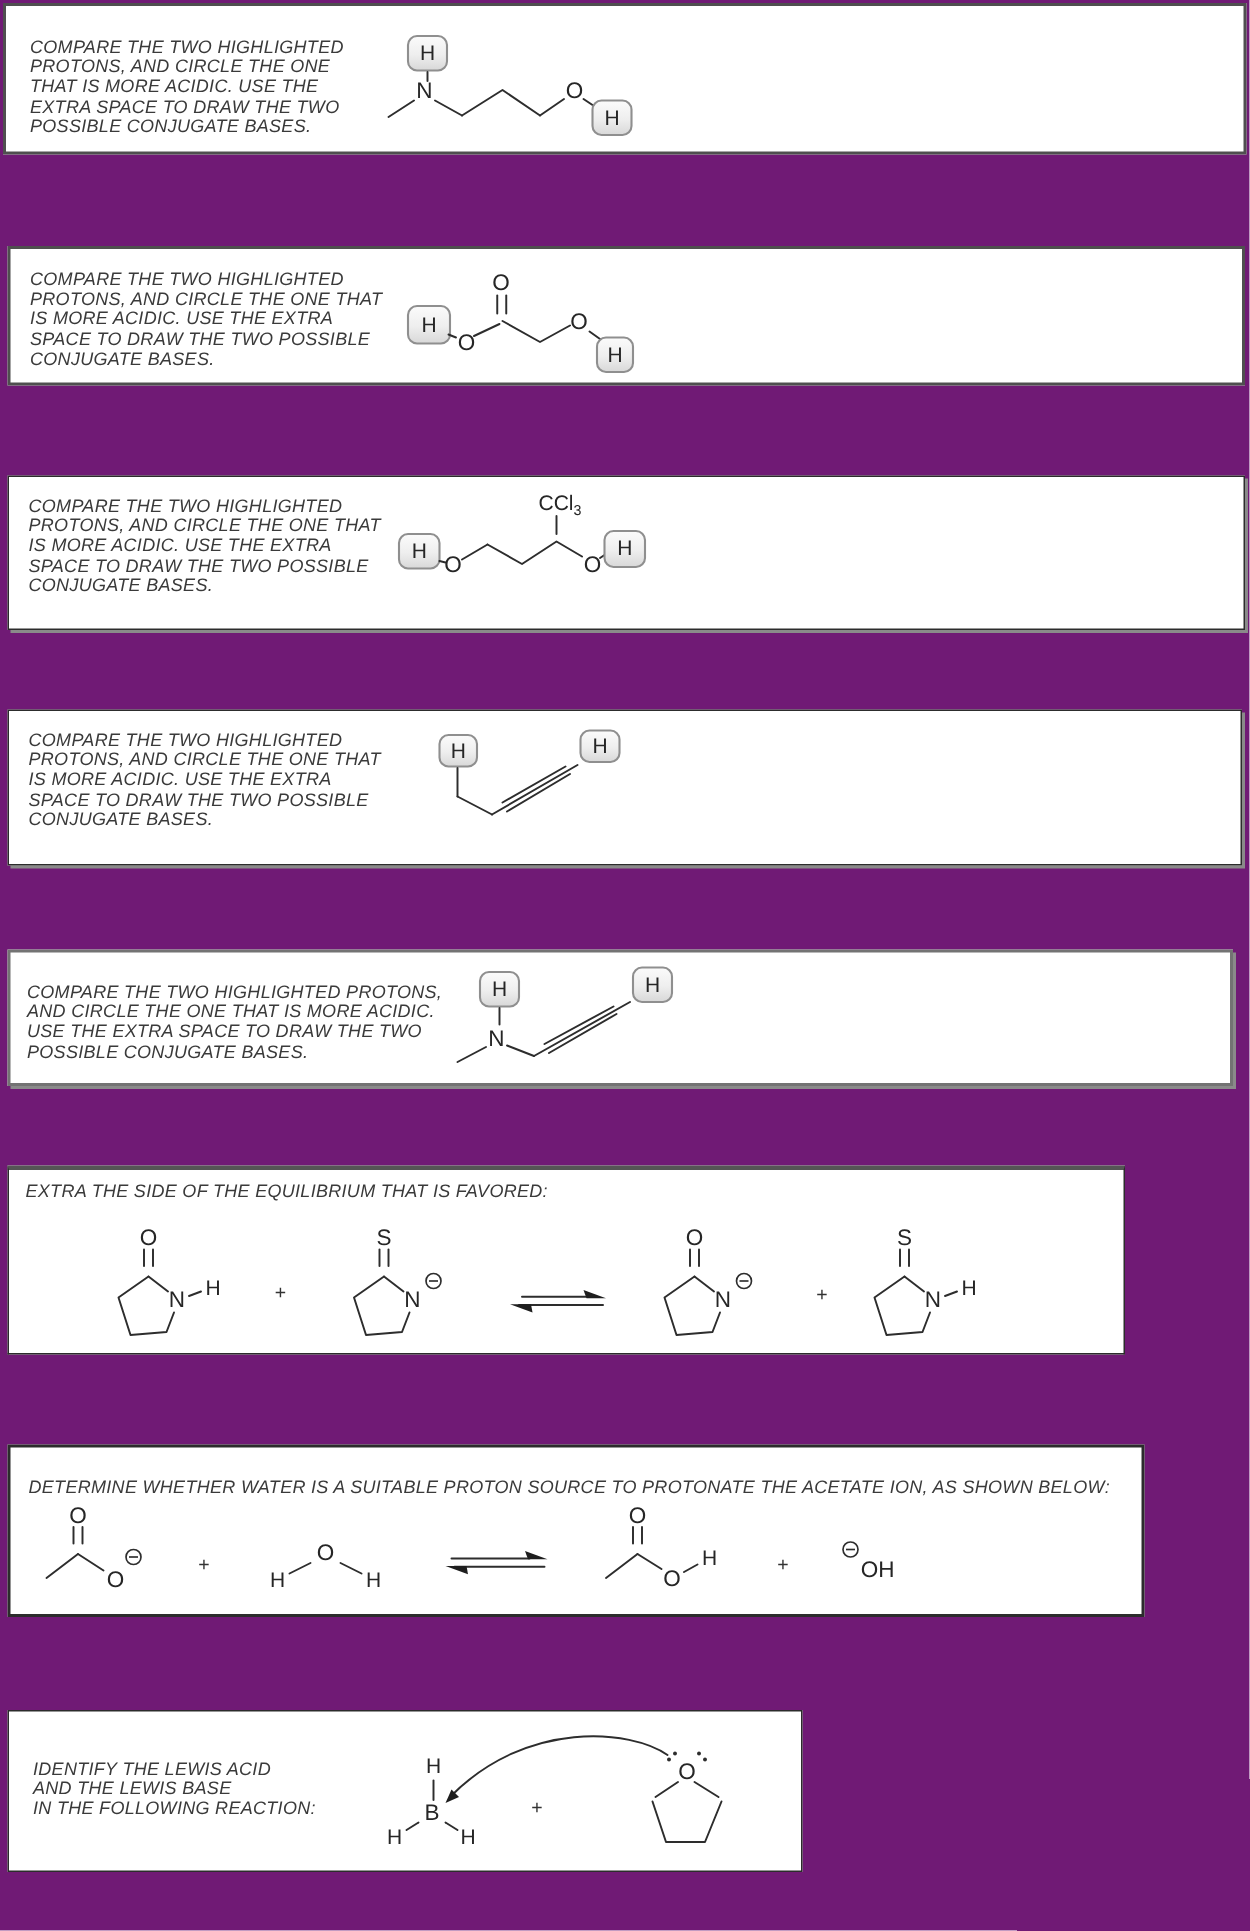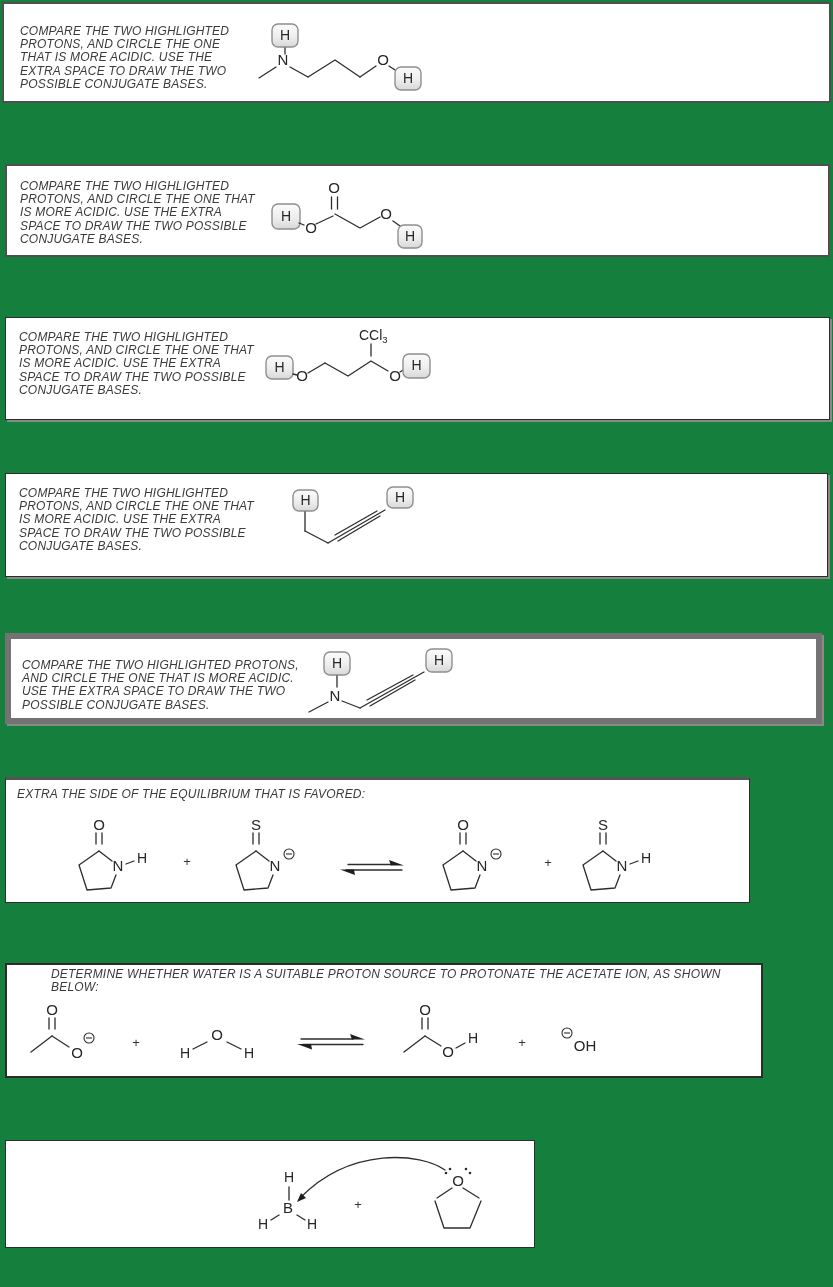--- a/index.html
+++ b/index.html
@@ -1,33 +1,33 @@
 <!DOCTYPE html>
 <html><head>
 <meta charset="utf-8">
 <style>
   html,body{margin:0;padding:0;background:#fff;}
-  .page{position:relative;width:833px;height:1287px;background:#15803d;font-family:"Liberation Sans",sans-serif;overflow:hidden;}
+  .page{position:relative;width:833px;height:1287px;background:#701a75;font-family:"Liberation Sans",sans-serif;overflow:hidden;}
   .pbox{position:absolute;background:#fff;box-sizing:border-box;}
   #b1{left:2px;top:2px;width:829px;height:101px;border:2px solid #4f4f4f;}
   #b2{left:5px;top:164px;width:825px;height:93px;border:2px solid #4f4f4f;}
   #b3{left:5px;top:317px;width:825px;height:103px;border:1px solid #2c2c2c;box-shadow:2px 2px 0 #8a8a8a;}
   #b4{left:5px;top:473px;width:823px;height:104px;border:1px solid #2c2c2c;box-shadow:2px 2px 0 #8a8a8a;}
-  #b5{left:5px;top:633px;width:817px;height:91px;border:6px solid #737373;box-shadow:2px 2px 0 #8a8a8a;}
+  #b5{left:5px;top:633px;width:817px;height:91px;border:2px solid #737373;box-shadow:2px 2px 0 #8a8a8a;}
   #b6{left:5px;top:777px;width:745px;height:126px;border:1px solid #2c2c2c;border-top:3px solid #555;}
   #b7{left:5px;top:963px;width:758px;height:115px;border:2px solid #2c2c2c;}
   #b8{left:5px;top:1140px;width:530px;height:108px;border:1px solid #2c2c2c;}
   .instr{position:absolute;font:italic 12px/13.2px "Liberation Sans",sans-serif;color:#3a3a3a;white-space:pre-line;letter-spacing:0.2px;}
   #b1 .instr{left:16px;top:21px;}
   #b2 .instr{left:13px;top:14px;}
   #b3 .instr{left:13px;top:13px;}
   #b4 .instr{left:13px;top:13px;}
   #b5 .instr{left:11px;top:20px;}
   #b6 .instr{left:11px;top:8px;}
-  #b7 .instr{left:12px;top:3px;margin-left:32px;}
+  #b7 .instr{left:12px;top:20px;}
   #b8 .instr{left:16px;top:32px;}
   svg.struct{position:absolute;overflow:visible;}
   #s1{left:246px;top:6px;}
   #s2{left:253px;top:4px;}
   #s3{left:249px;top:4px;}
   #s4{left:279px;top:6px;}
   #s5{left:289px;top:6px;}
   #s6,#s7,#s8{left:0;top:0;}
   svg text{font-family:"Liberation Sans",sans-serif;fill:#262626;}
   .at{font-size:15px;text-anchor:middle;}
@@ -263,20 +263,23 @@
         <g>
           <circle class="chg" cx="560" cy="68" r="5"></circle>
           <line class="chg" x1="557" y1="68" x2="563" y2="68"></line>
         </g>
         <text class="at" x="578" y="86">OH</text>
       </g>
     </svg>
   </div>
 
   <div class="pbox" id="b8">
+    <div class="instr">IDENTIFY THE LEWIS ACID
+AND THE LEWIS BASE
+IN THE FOLLOWING REACTION:</div>
     <svg class="struct" id="s8" width="528" height="106" viewBox="0 0 528 106">
       <g>
         <text class="ah" x="283" y="41">H</text>
         <line class="bd" x1="283" y1="46" x2="283" y2="59"></line>
         <text class="at" x="282" y="72">B</text>
         <line class="bd" x1="273" y1="74" x2="265" y2="79"></line>
         <text class="ah" x="257" y="88">H</text>
         <line class="bd" x1="291" y1="74" x2="299" y2="79"></line>
         <text class="ah" x="306" y="88">H</text>
       </g>

